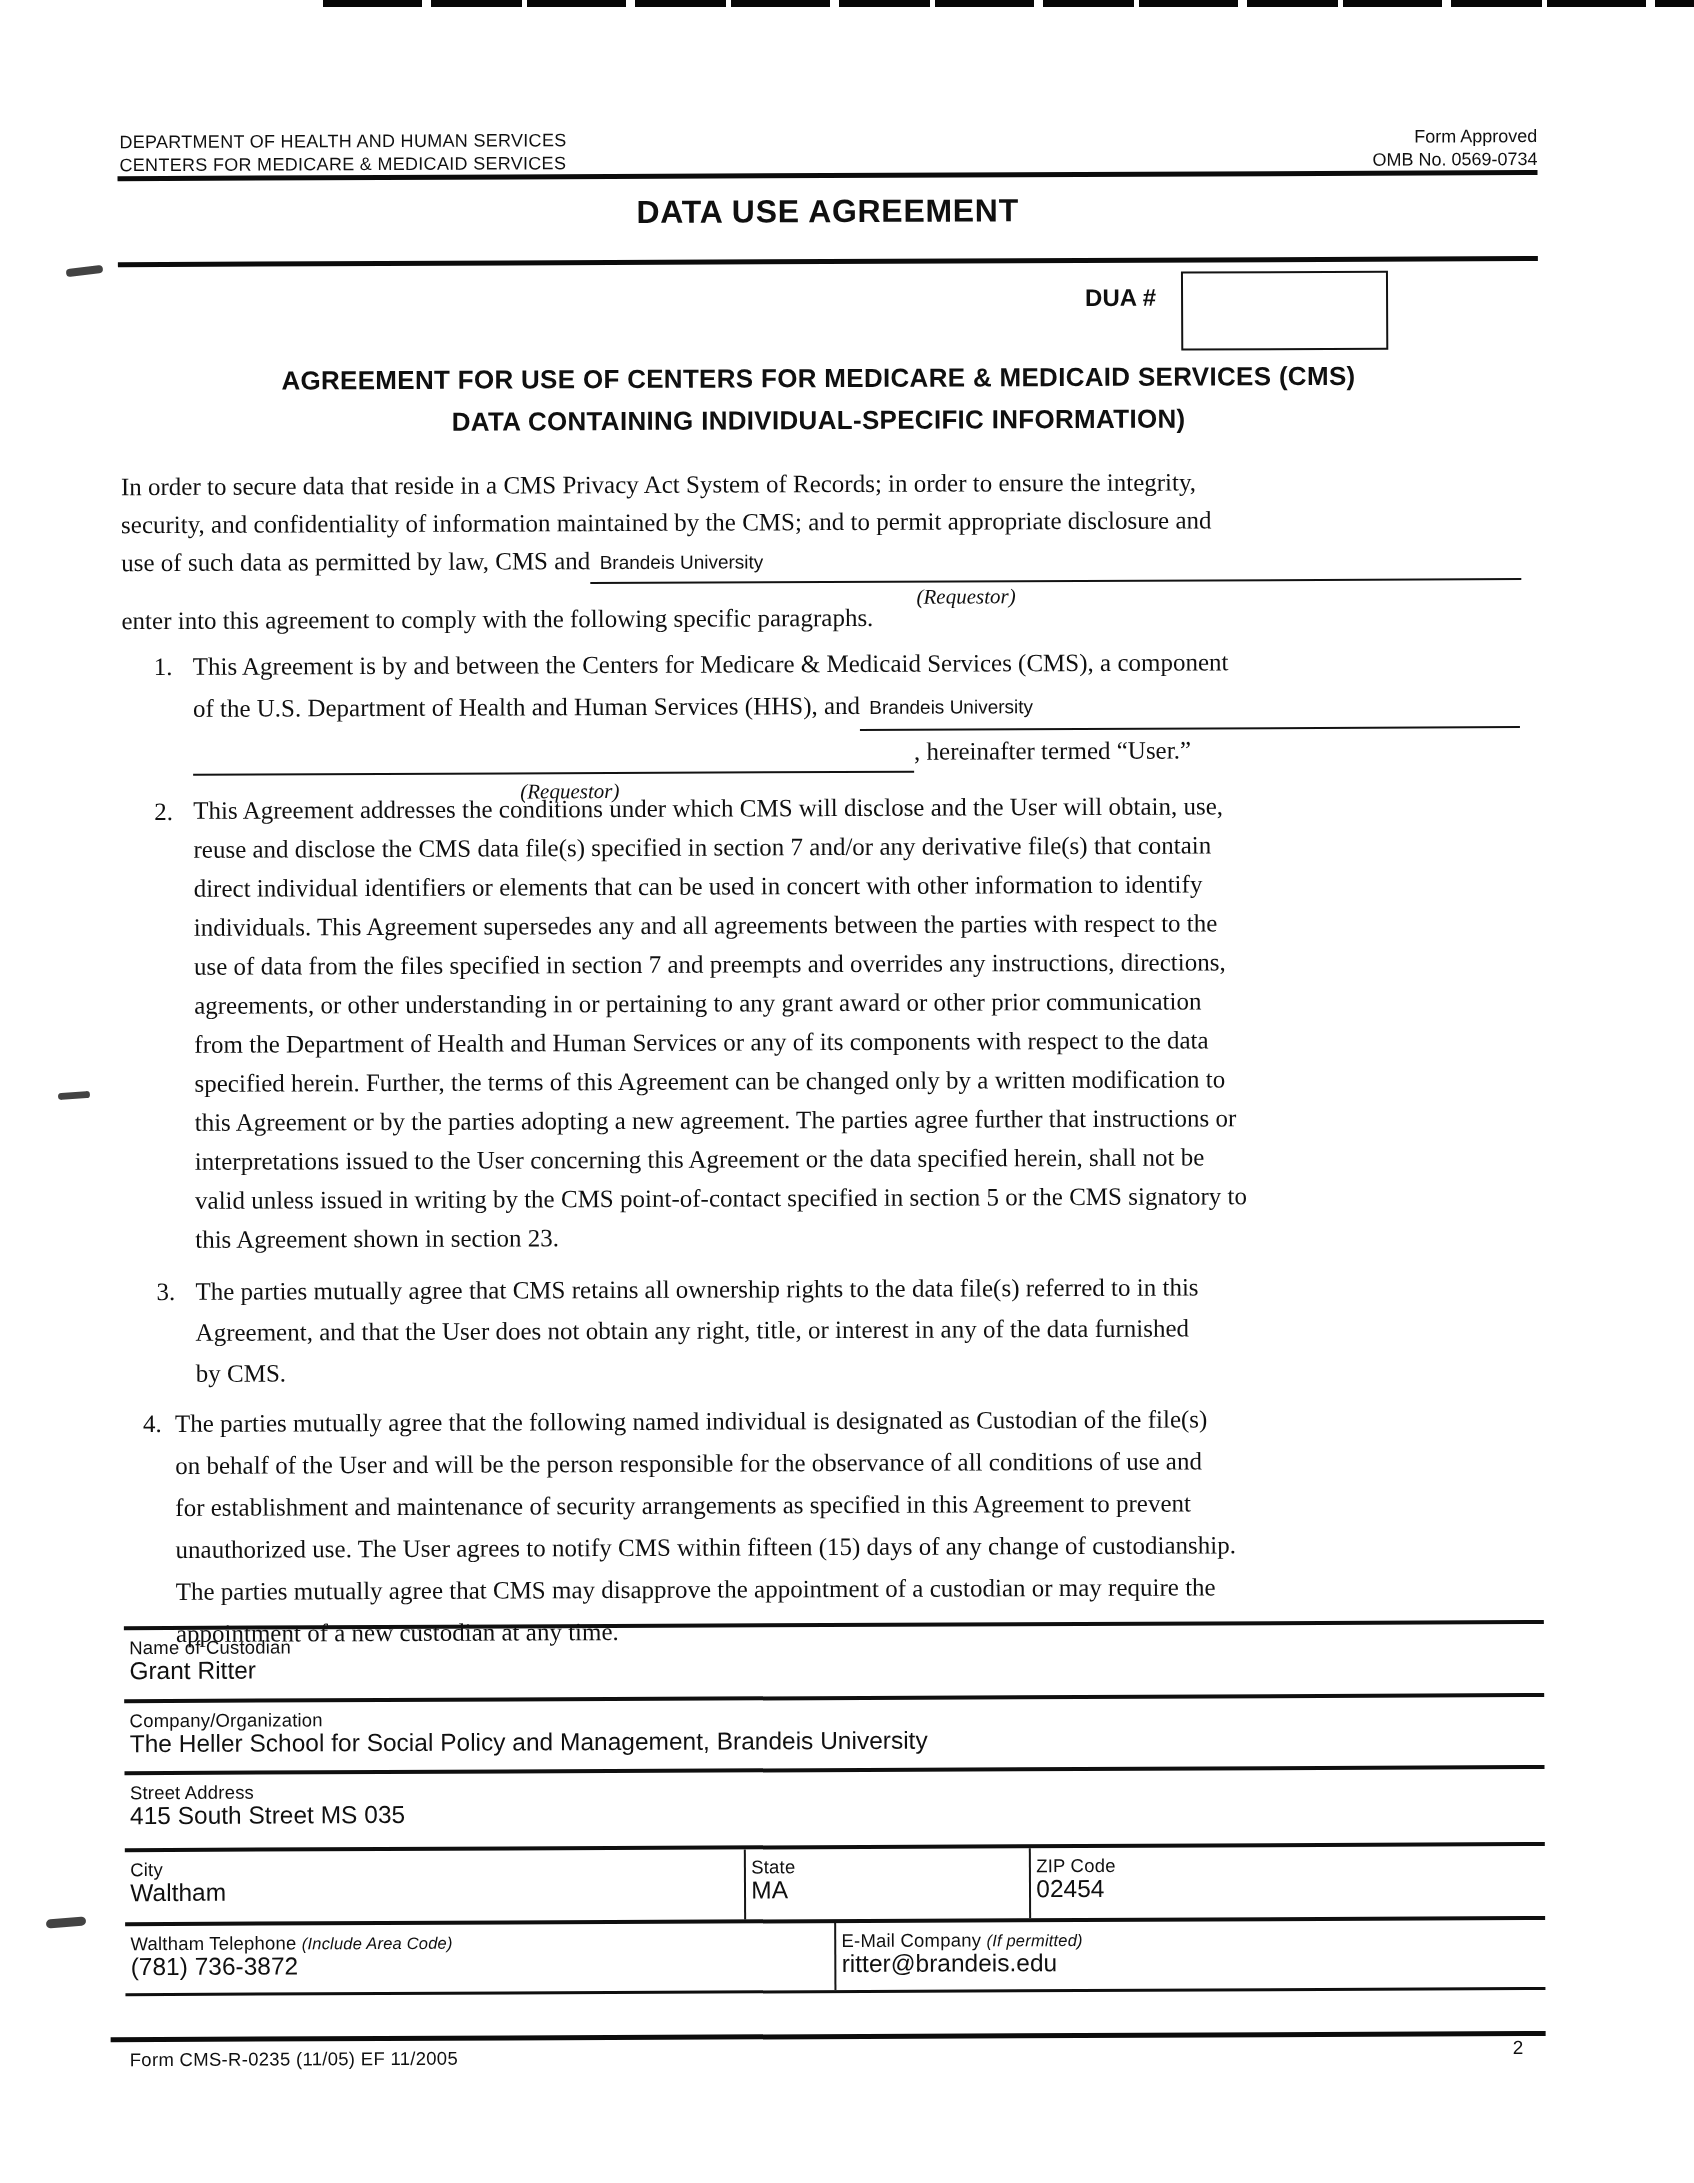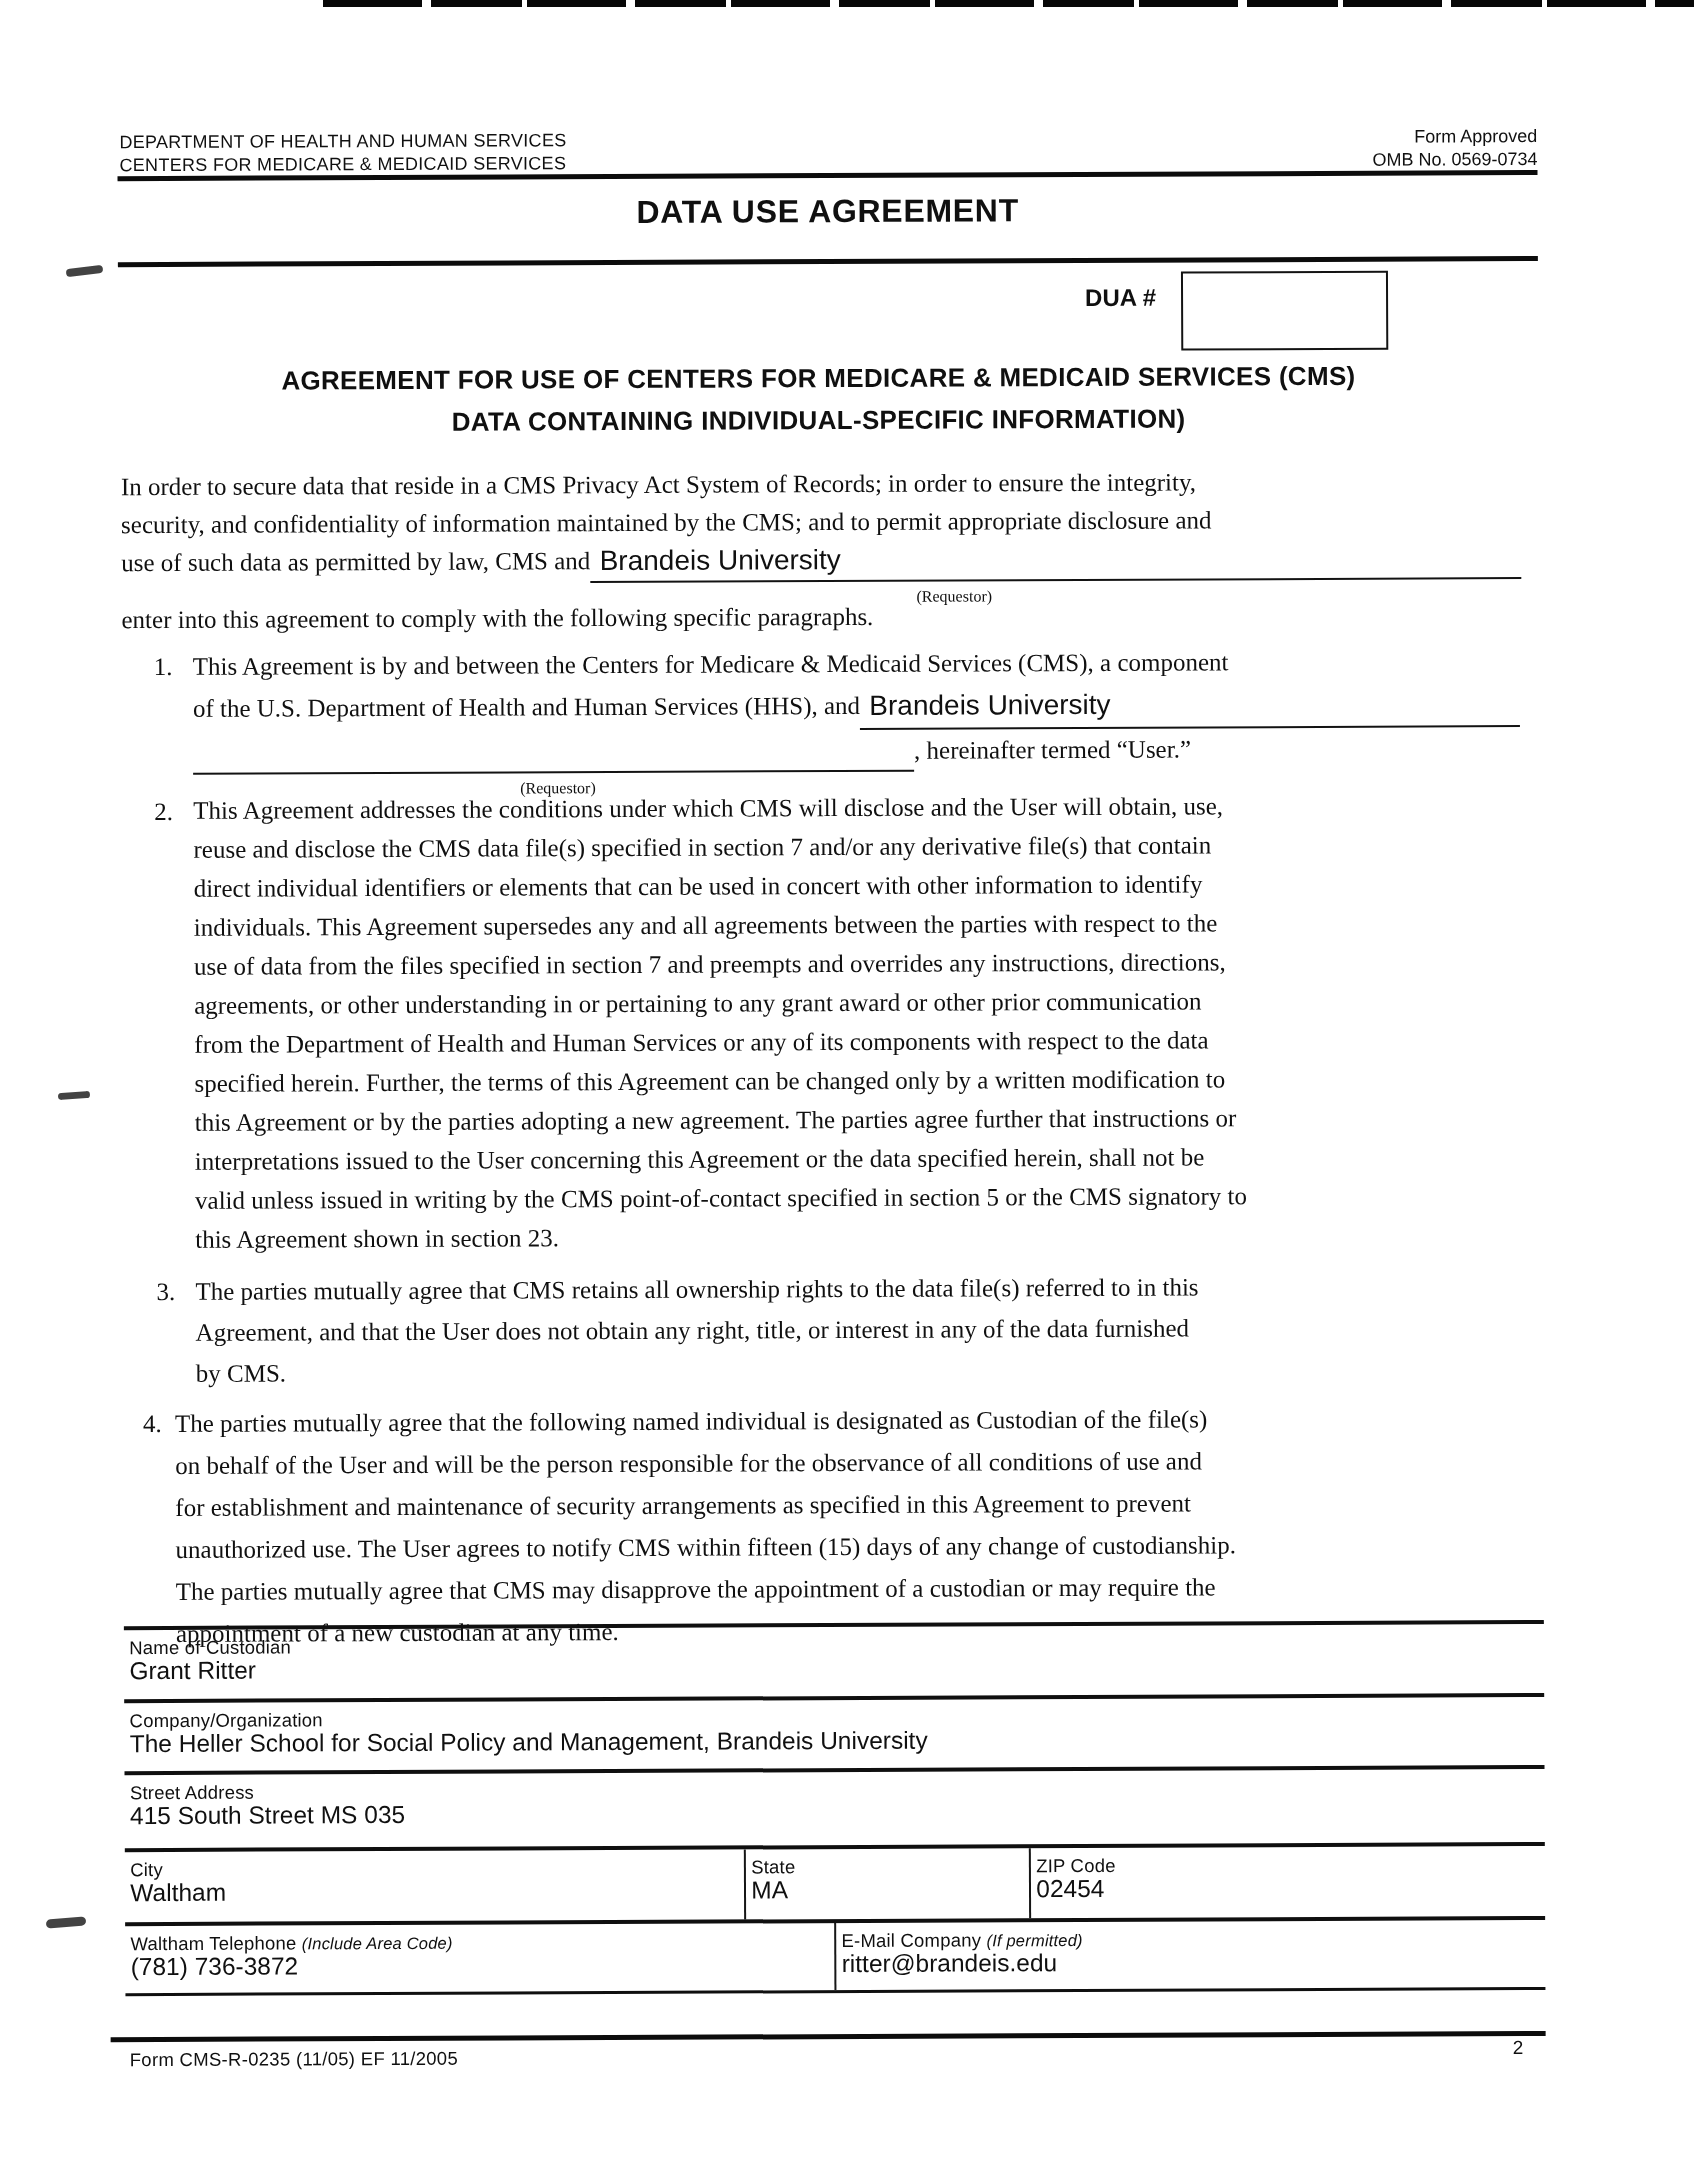--- a/index.html
+++ b/index.html
@@ -28,22 +28,22 @@
   .dua-label{left:1089px;top:285px;font-size:24px;font-weight:bold;}
   .dua-box{left:1185px;top:273px;width:203px;height:75px;border:2.6px solid #131313;background:#fff;}
 
   .subtitle{left:122px;top:357px;width:1400px;text-align:center;font-size:26px;font-weight:bold;line-height:42px;letter-spacing:0.3px;}
 
   
   .tline{white-space:nowrap;font-size:25px;line-height:38px;}
   .intro{left:124px;top:465px;width:1400px;}
   .fill-row{display:flex;}
   .fillzone{flex:1;border-bottom:2.6px solid #131313;position:relative;padding-left:9.3px;}
-  .fill-value{font-family:"Liberation Sans","DejaVu Sans",sans-serif;font-size:28px;text-align:center;}
-  .caption{font-size:16px;white-space:nowrap;}
+  .fill-value{font-family:"Liberation Sans","DejaVu Sans",sans-serif;font-size:19px;text-align:center;}
+  .caption{font-style:italic;font-size:21px;white-space:nowrap;}
   .intro .caption{position:absolute;left:326px;top:37px;}
   .intro .line4{margin-top:16px;}
 
   .item{position:absolute;left:122px;width:1400px;padding-left:73px;box-sizing:border-box;}
   .item .num{position:absolute;left:34px;top:0;font-size:25px;line-height:41px;}
   .item1 .tline{line-height:42px;}
   .item1 .blank{width:721px;border-bottom:2.6px solid #131313;}
   .item1 .caption{position:absolute;left:400px;top:135px;}
   .item2{top:788px;} .item2 .tline{line-height:39px;}
   .item3{top:1268px;} .item3 .tline{line-height:41px;}

